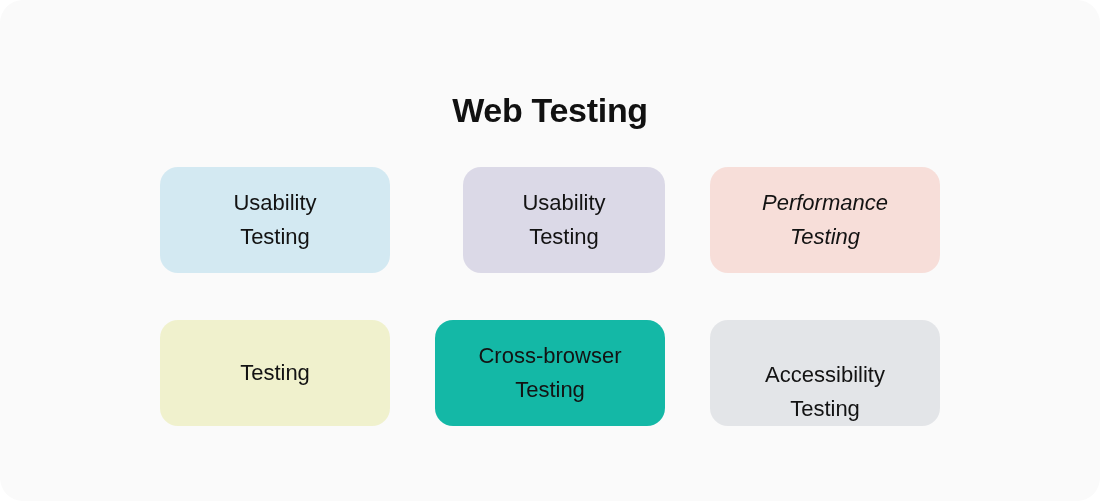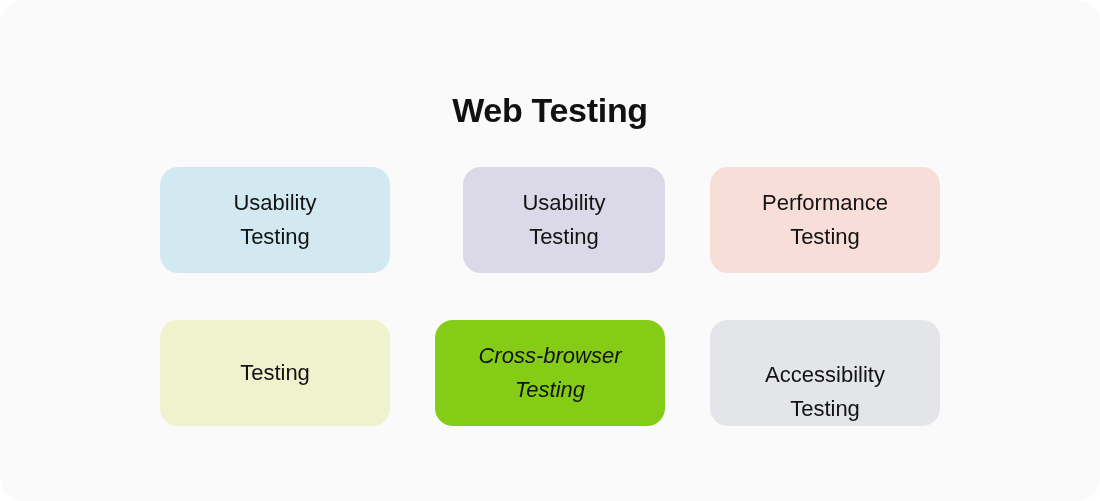--- a/index.html
+++ b/index.html
@@ -68,34 +68,34 @@
       </div>
     </div>
 
     <div class="card" style="background: rgb(219, 217, 231); margin-left: 28px;">
       <div class="card-label">
         <div>Usability</div>
         <div>Testing</div>
       </div>
     </div>
 
-    <div class="card" style="background: rgb(247, 222, 217);">
+    <div class="card" style="background: rgb(247, 222, 217); font-style: italic;">
       <div class="card-label">
         <div>Performance</div>
         <div>Testing</div>
       </div>
     </div>
 
     <div class="card" style="background: rgb(240, 241, 205);">
       <div class="card-label">
         <div>Testing</div>
       </div>
     </div>
 
-    <div class="card" style="background: #84cc16; font-style: italic;">
+    <div class="card" style="background: #14b8a6;">
       <div class="card-label">
         <div>Cross-browser</div>
         <div>Testing</div>
       </div>
     </div>
 
     <div class="card" style="background: rgb(227, 229, 232); align-items: flex-end;">
       <div class="card-label">
         <div>Accessibility</div>
         <div>Testing</div>

